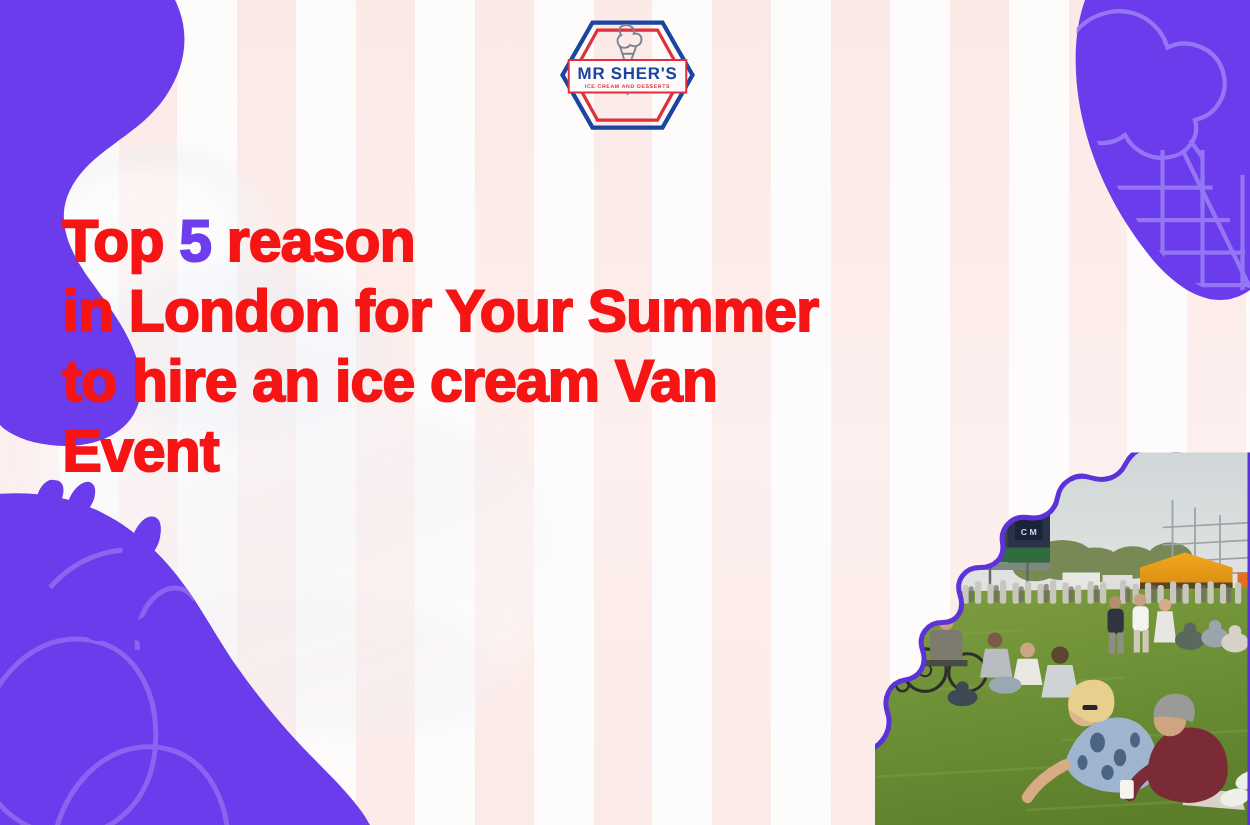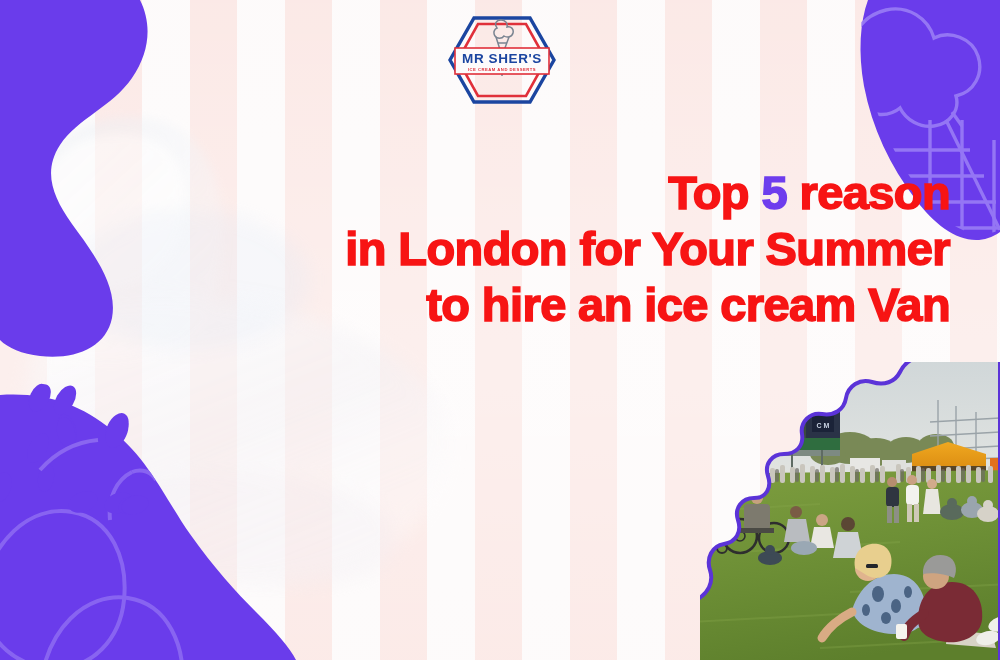--- a/index.html
+++ b/index.html
@@ -63,21 +63,21 @@
     width: 110px;
     height: 92px;
   }
 
   
   .headline {
     position: absolute;
     left: 50px;
     top: 165px;
     width: 900px;
-    text-align: right;
+    text-align: left;
     font-family: "Liberation Sans", sans-serif;
     font-weight: bold;
     font-size: 47px;
     line-height: 56px;
     letter-spacing: -0.6px;
     color: #f71414;
     -webkit-text-stroke: 1.6px #f71414;
     text-rendering: optimizeLegibility;
   }
   .headline .line { display: block; white-space: nowrap; }
@@ -217,20 +217,21 @@
 
     <rect x="8" y="34" width="94" height="26" fill="#fdfbfb" stroke="#e0303a" stroke-width="1.6"></rect>
     <text x="55" y="49" text-anchor="middle" font-family="Liberation Sans, sans-serif" font-size="13.5" font-weight="bold" fill="#1b45a0" letter-spacing="0.6">MR SHER'S</text>
     <text x="55" y="56.5" text-anchor="middle" font-family="Liberation Sans, sans-serif" font-size="4.2" font-weight="bold" fill="#e0303a" letter-spacing="0.5">ICE CREAM AND DESSERTS</text>
   </svg>
 
   <div class="headline">
     <span class="line"><span>Top </span><span class="accent">5</span><span> reason</span></span>
     <span class="line">in London for Your Summer</span>
     <span class="line">to hire an ice cream Van</span>
+    <span class="line">Event</span>
   </div>
 
   <div class="photo-inset">
     <svg viewBox="0 0 300 298" xmlns="http://www.w3.org/2000/svg">
       <defs>
 
         <path id="scallopShape" d="M300 -4
                  L300 302 L-4 302
                  L-4 238
                  C8 232 14 220 10 208 C6 196 12 184 24 182

